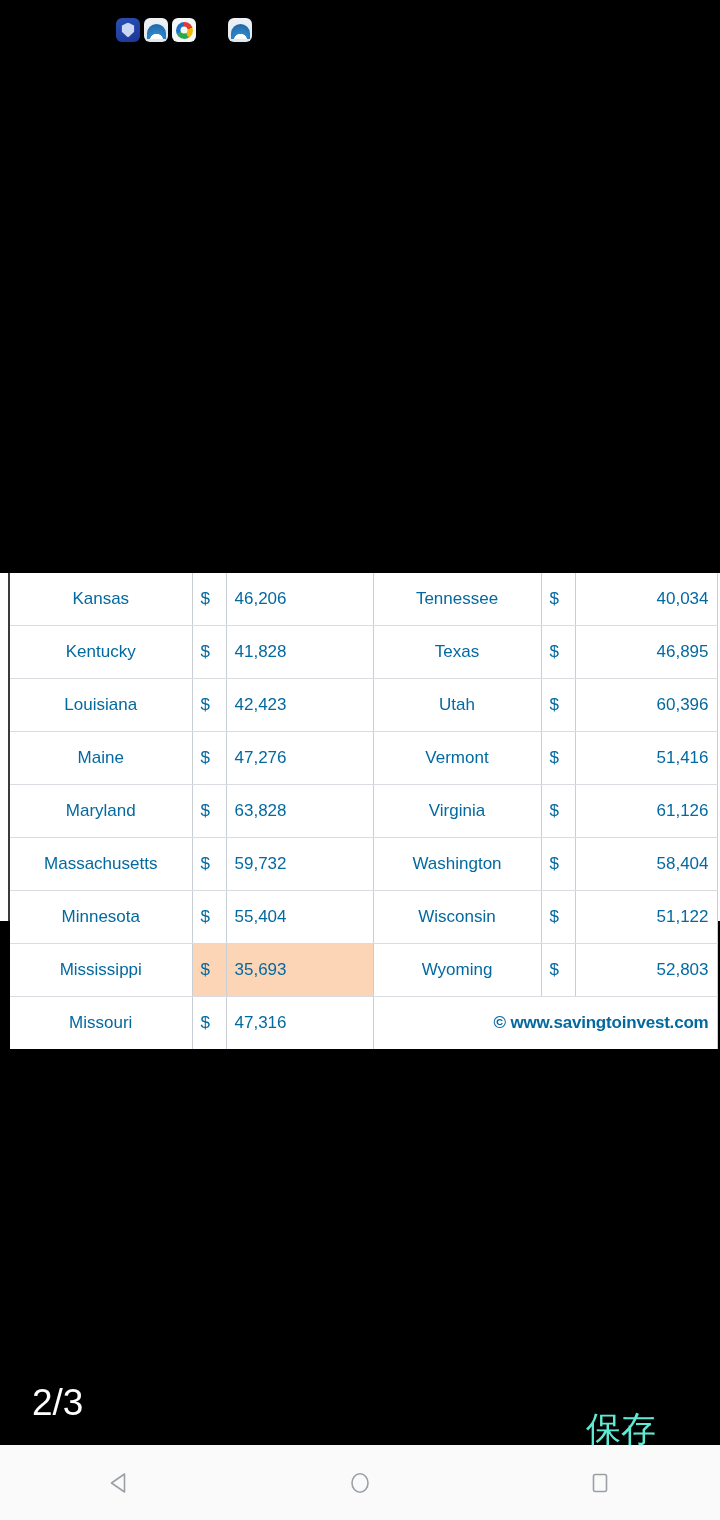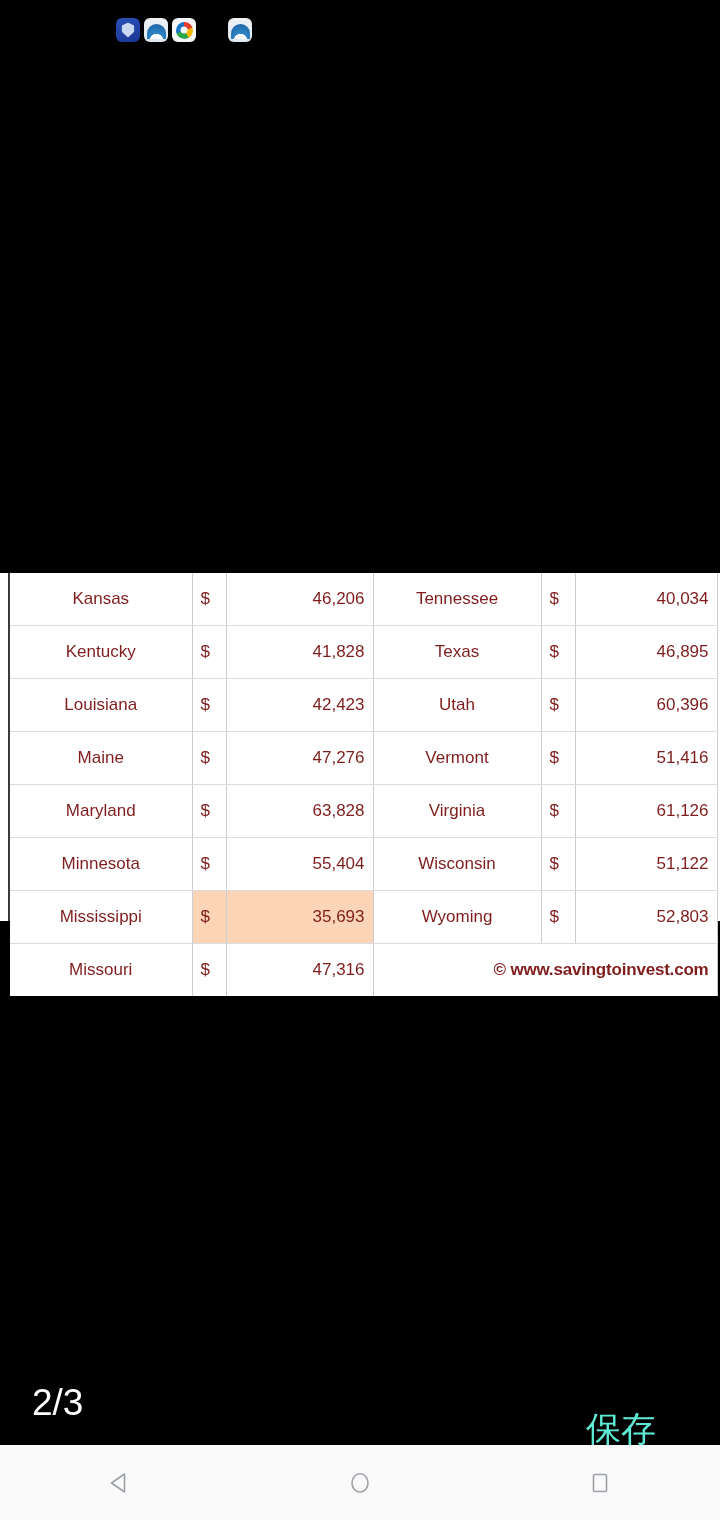--- a/index.html
+++ b/index.html
@@ -106,32 +106,32 @@
     width: 100%;
     height: 100%;
     border-collapse: collapse;
     table-layout: fixed;
     background: #ffffff;
   }
   table.data-table td {
     border-bottom: 1px solid #d9dde2;
     border-right: 1px solid #c9ced4;
     font-size: 17px;
-    color: #7f1d1d;
+    color: #0369a1;
     height: 44px;
     padding: 16px 8px;
     box-sizing: border-box;
     vertical-align: middle;
     white-space: nowrap;
     overflow: hidden;
   }
   table.data-table tr:last-child td { border-bottom: none; }
   .col-state  { width: 182px; text-align: center; }
   .col-sym    { width: 34px;  text-align: left; padding-left: 10px; }
-  .col-val    { width: 147px; text-align: right; padding-right: 12px; border-right: 1px solid #c9ced4; }
+  .col-val    { width: 147px; text-align: left; padding-right: 12px; border-right: 1px solid #c9ced4; }
   .col-state2 { width: 168px; text-align: center; }
   .col-sym2   { width: 34px;  text-align: left; padding-left: 10px; }
   .col-val2   { width: 142px; text-align: right; padding-right: 8px; border-right: none; }
 
   td.highlight { background: #fbd5b5; }
   td.footer-cell {
     text-align: right;
     font-weight: bold;
     font-size: 16.5px;
     color: #1c1c1c;
@@ -254,20 +254,28 @@
 
         <tr>
           <td class="col-state">Maryland</td>
           <td class="col-sym">$</td>
           <td class="col-val">63,828</td>
           <td class="col-state2">Virginia</td>
           <td class="col-sym2">$</td>
           <td class="col-val2">61,126</td>
         </tr>
 
+        <tr>
+          <td class="col-state">Massachusetts</td>
+          <td class="col-sym">$</td>
+          <td class="col-val">59,732</td>
+          <td class="col-state2">Washington</td>
+          <td class="col-sym2">$</td>
+          <td class="col-val2">58,404</td>
+        </tr>
 
 
         <tr>
           <td class="col-state">Minnesota</td>
           <td class="col-sym">$</td>
           <td class="col-val">55,404</td>
           <td class="col-state2">Wisconsin</td>
           <td class="col-sym2">$</td>
           <td class="col-val2">51,122</td>
         </tr>

